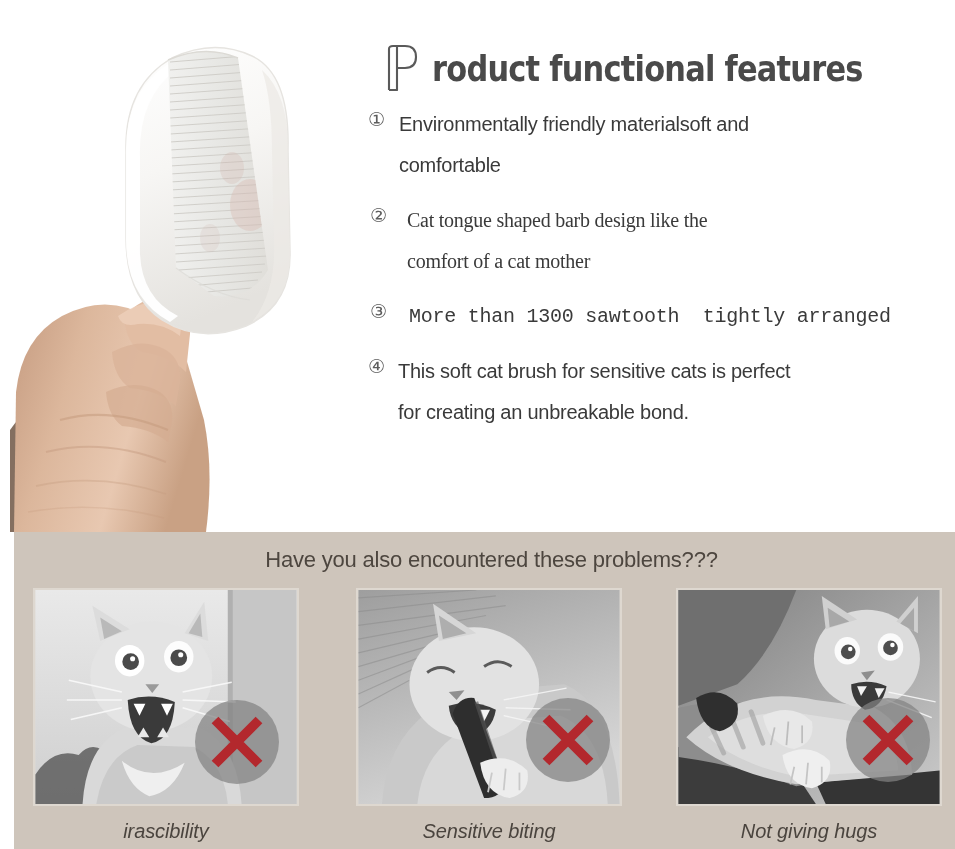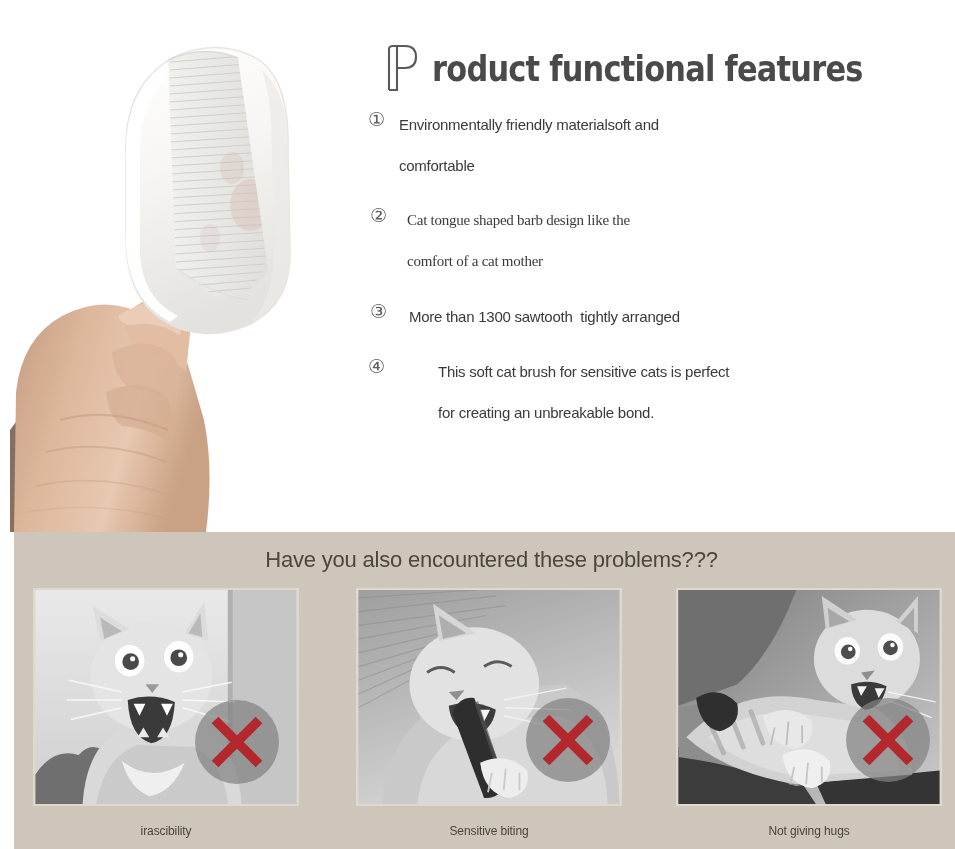--- a/index.html
+++ b/index.html
@@ -39,27 +39,27 @@
   .feature-list{position:absolute;left:8px;top:104px;width:580px;}
   .feature-item{position:relative;display:flex;align-items:flex-start;margin-bottom:14px;}
   .fi-num{
     flex:0 0 auto;width:30px;text-align:left;
     font-family:"DejaVu Sans","Liberation Sans",sans-serif;
     font-size:19px;line-height:30px;color:#5d5d5d;
   }
   .fi-text{
     flex:1 1 auto;
     font-family:"Liberation Sans","DejaVu Sans",sans-serif;
-    font-size:15px;line-height:41px;color:#3a3a3a;
+    font-size:20px;line-height:41px;color:#3a3a3a;
     letter-spacing:-0.25px;white-space:pre-wrap;
   }
   .fi-1 .fi-text{padding-left:1px;}
   .fi-2 .fi-text{padding-left:7px;font-family:Liberation Serif, serif;}
-  .fi-3 .fi-text{padding-left:9px;}
-  .fi-4 .fi-text{padding-left:0px;margin-left:40px;}
+  .fi-3 .fi-text{padding-left:9px;font-family:Liberation Mono, monospace;}
+  .fi-4 .fi-text{padding-left:0px;}
   .feature-item.fi-1{margin-left:0px;}
   .feature-item.fi-2{margin-left:2px;}
   .feature-item.fi-3{margin-left:2px;}
   .feature-item.fi-4{margin-left:0px;}
 
   
   .problems-band{
     position:absolute;left:14px;top:532px;width:955px;height:317px;
     background:#cec5bb;
   }
@@ -92,21 +92,21 @@
     display:flex;align-items:center;justify-content:center;
   }
   .x-badge.b0{left:160px;top:110px;}
   .x-badge.b1{left:168px;top:108px;}
   .x-badge.b2{left:168px;top:108px;}
   .x-badge svg{width:60px;height:60px;display:block;}
 
   .problem-caption{
     width:266px;text-align:center;margin-top:14px;
     font-family:"Liberation Sans","DejaVu Sans",sans-serif;
-    font-size:12px;line-height:22px;color:#4a443e;letter-spacing:-0.1px;
+    font-size:20px;line-height:22px;color:#4a443e;letter-spacing:-0.1px;font-style:italic;
   }
 </style>
 </head>
 <body>
 
 <div id="page">
 
   <div class="top-section">
 
     <div class="product-photo">

